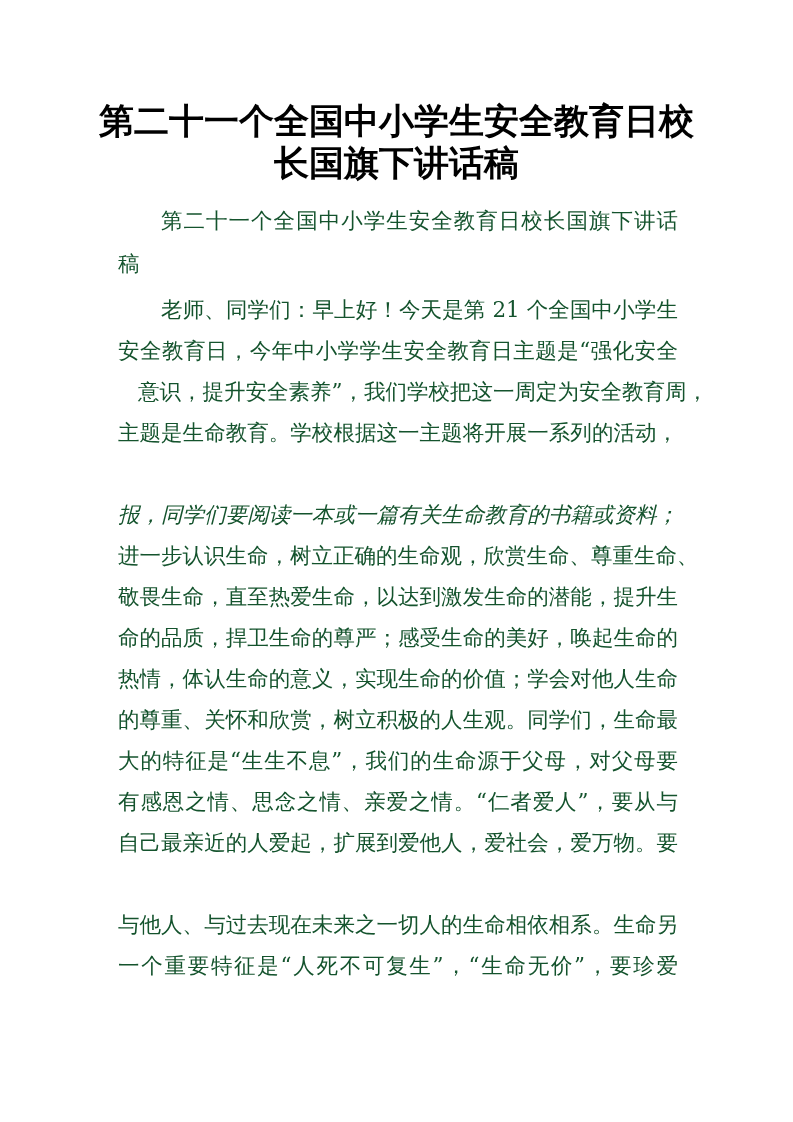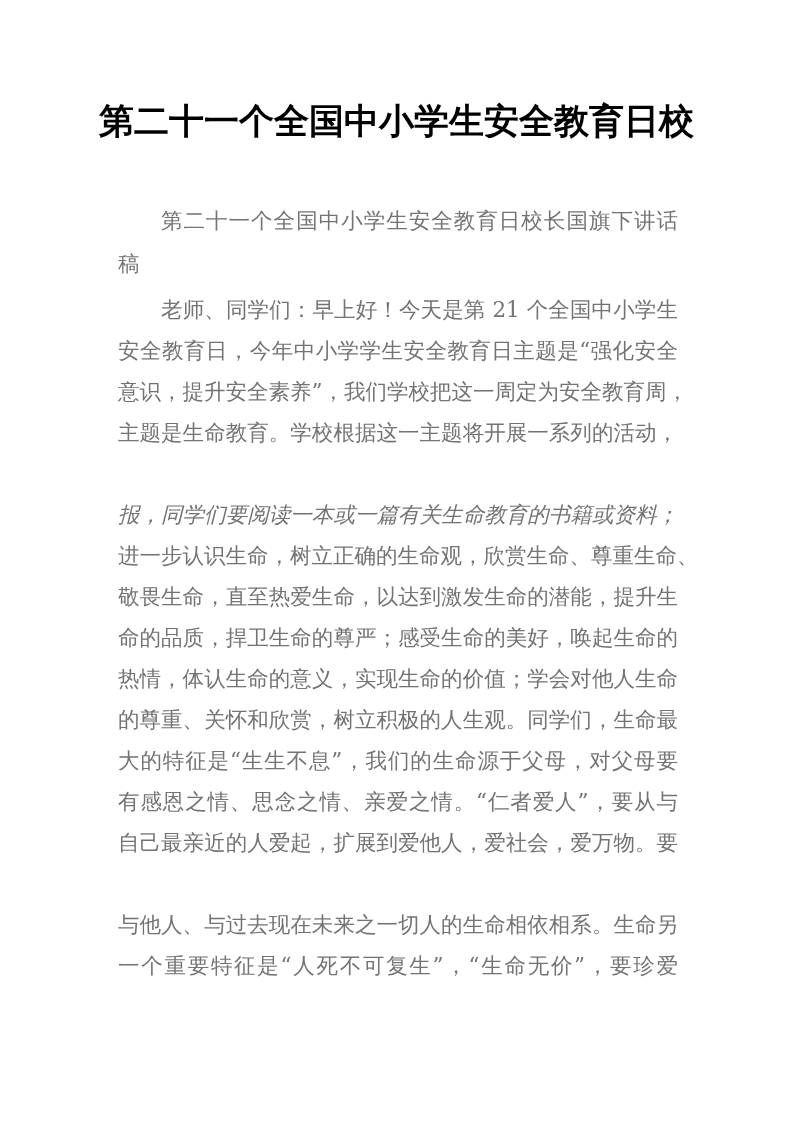--- a/index.html
+++ b/index.html
@@ -38,45 +38,46 @@
   .title.l1 { top: 101px; }
   .title.l2 { top: 143px; }
 
   .line {
     position: absolute;
     left: 118px;
     width: 560px;
     font-size: 21.5px;
     line-height: 26px;
     white-space: nowrap;
-    color: #737373;
+    color: #14532d;
     text-align: justify;
     text-align-last: justify;
   }
   .line.indent {
     left: 161px;
     width: 517px;
   }
   .line.last {
     text-align-last: left;
   }
 </style>
 </head>
 <body>
 
 <div class="page">
 
   <div class="title l1">第二十一个全国中小学生安全教育日校</div>
+  <div class="title l2">长国旗下讲话稿</div>
 
   <div class="line indent" style="top:208px;">第二十一个全国中小学生安全教育日校长国旗下讲话</div>
   <div class="line last" style="top:251px;">稿</div>
 
   <div class="line indent" style="top:297px;">老师、同学们：早上好！今天是第 21 个全国中小学生</div>
   <div class="line" style="top:338px;">安全教育日，今年中小学学生安全教育日主题是“强化安全</div>
-  <div class="line" style="top:379px;">意识，提升安全素养”，我们学校把这一周定为安全教育周，</div>
+  <div class="line" style="top:379px;margin-left:20px;">意识，提升安全素养”，我们学校把这一周定为安全教育周，</div>
   <div class="line" style="top:420px;">主题是生命教育。学校根据这一主题将开展一系列的活动，</div>
   <div class="line" style="top:502px;font-style:italic;">报，同学们要阅读一本或一篇有关生命教育的书籍或资料；</div>
   <div class="line" style="top:543px;">进一步认识生命，树立正确的生命观，欣赏生命、尊重生命、</div>
   <div class="line" style="top:584px;">敬畏生命，直至热爱生命，以达到激发生命的潜能，提升生</div>
   <div class="line" style="top:625px;">命的品质，捍卫生命的尊严；感受生命的美好，唤起生命的</div>
   <div class="line" style="top:666px;">热情，体认生命的意义，实现生命的价值；学会对他人生命</div>
   <div class="line" style="top:707px;">的尊重、关怀和欣赏，树立积极的人生观。同学们，生命最</div>
   <div class="line" style="top:748px;">大的特征是“生生不息”，我们的生命源于父母，对父母要</div>
   <div class="line" style="top:789px;">有感恩之情、思念之情、亲爱之情。“仁者爱人”，要从与</div>
   <div class="line" style="top:830px;">自己最亲近的人爱起，扩展到爱他人，爱社会，爱万物。要</div>

